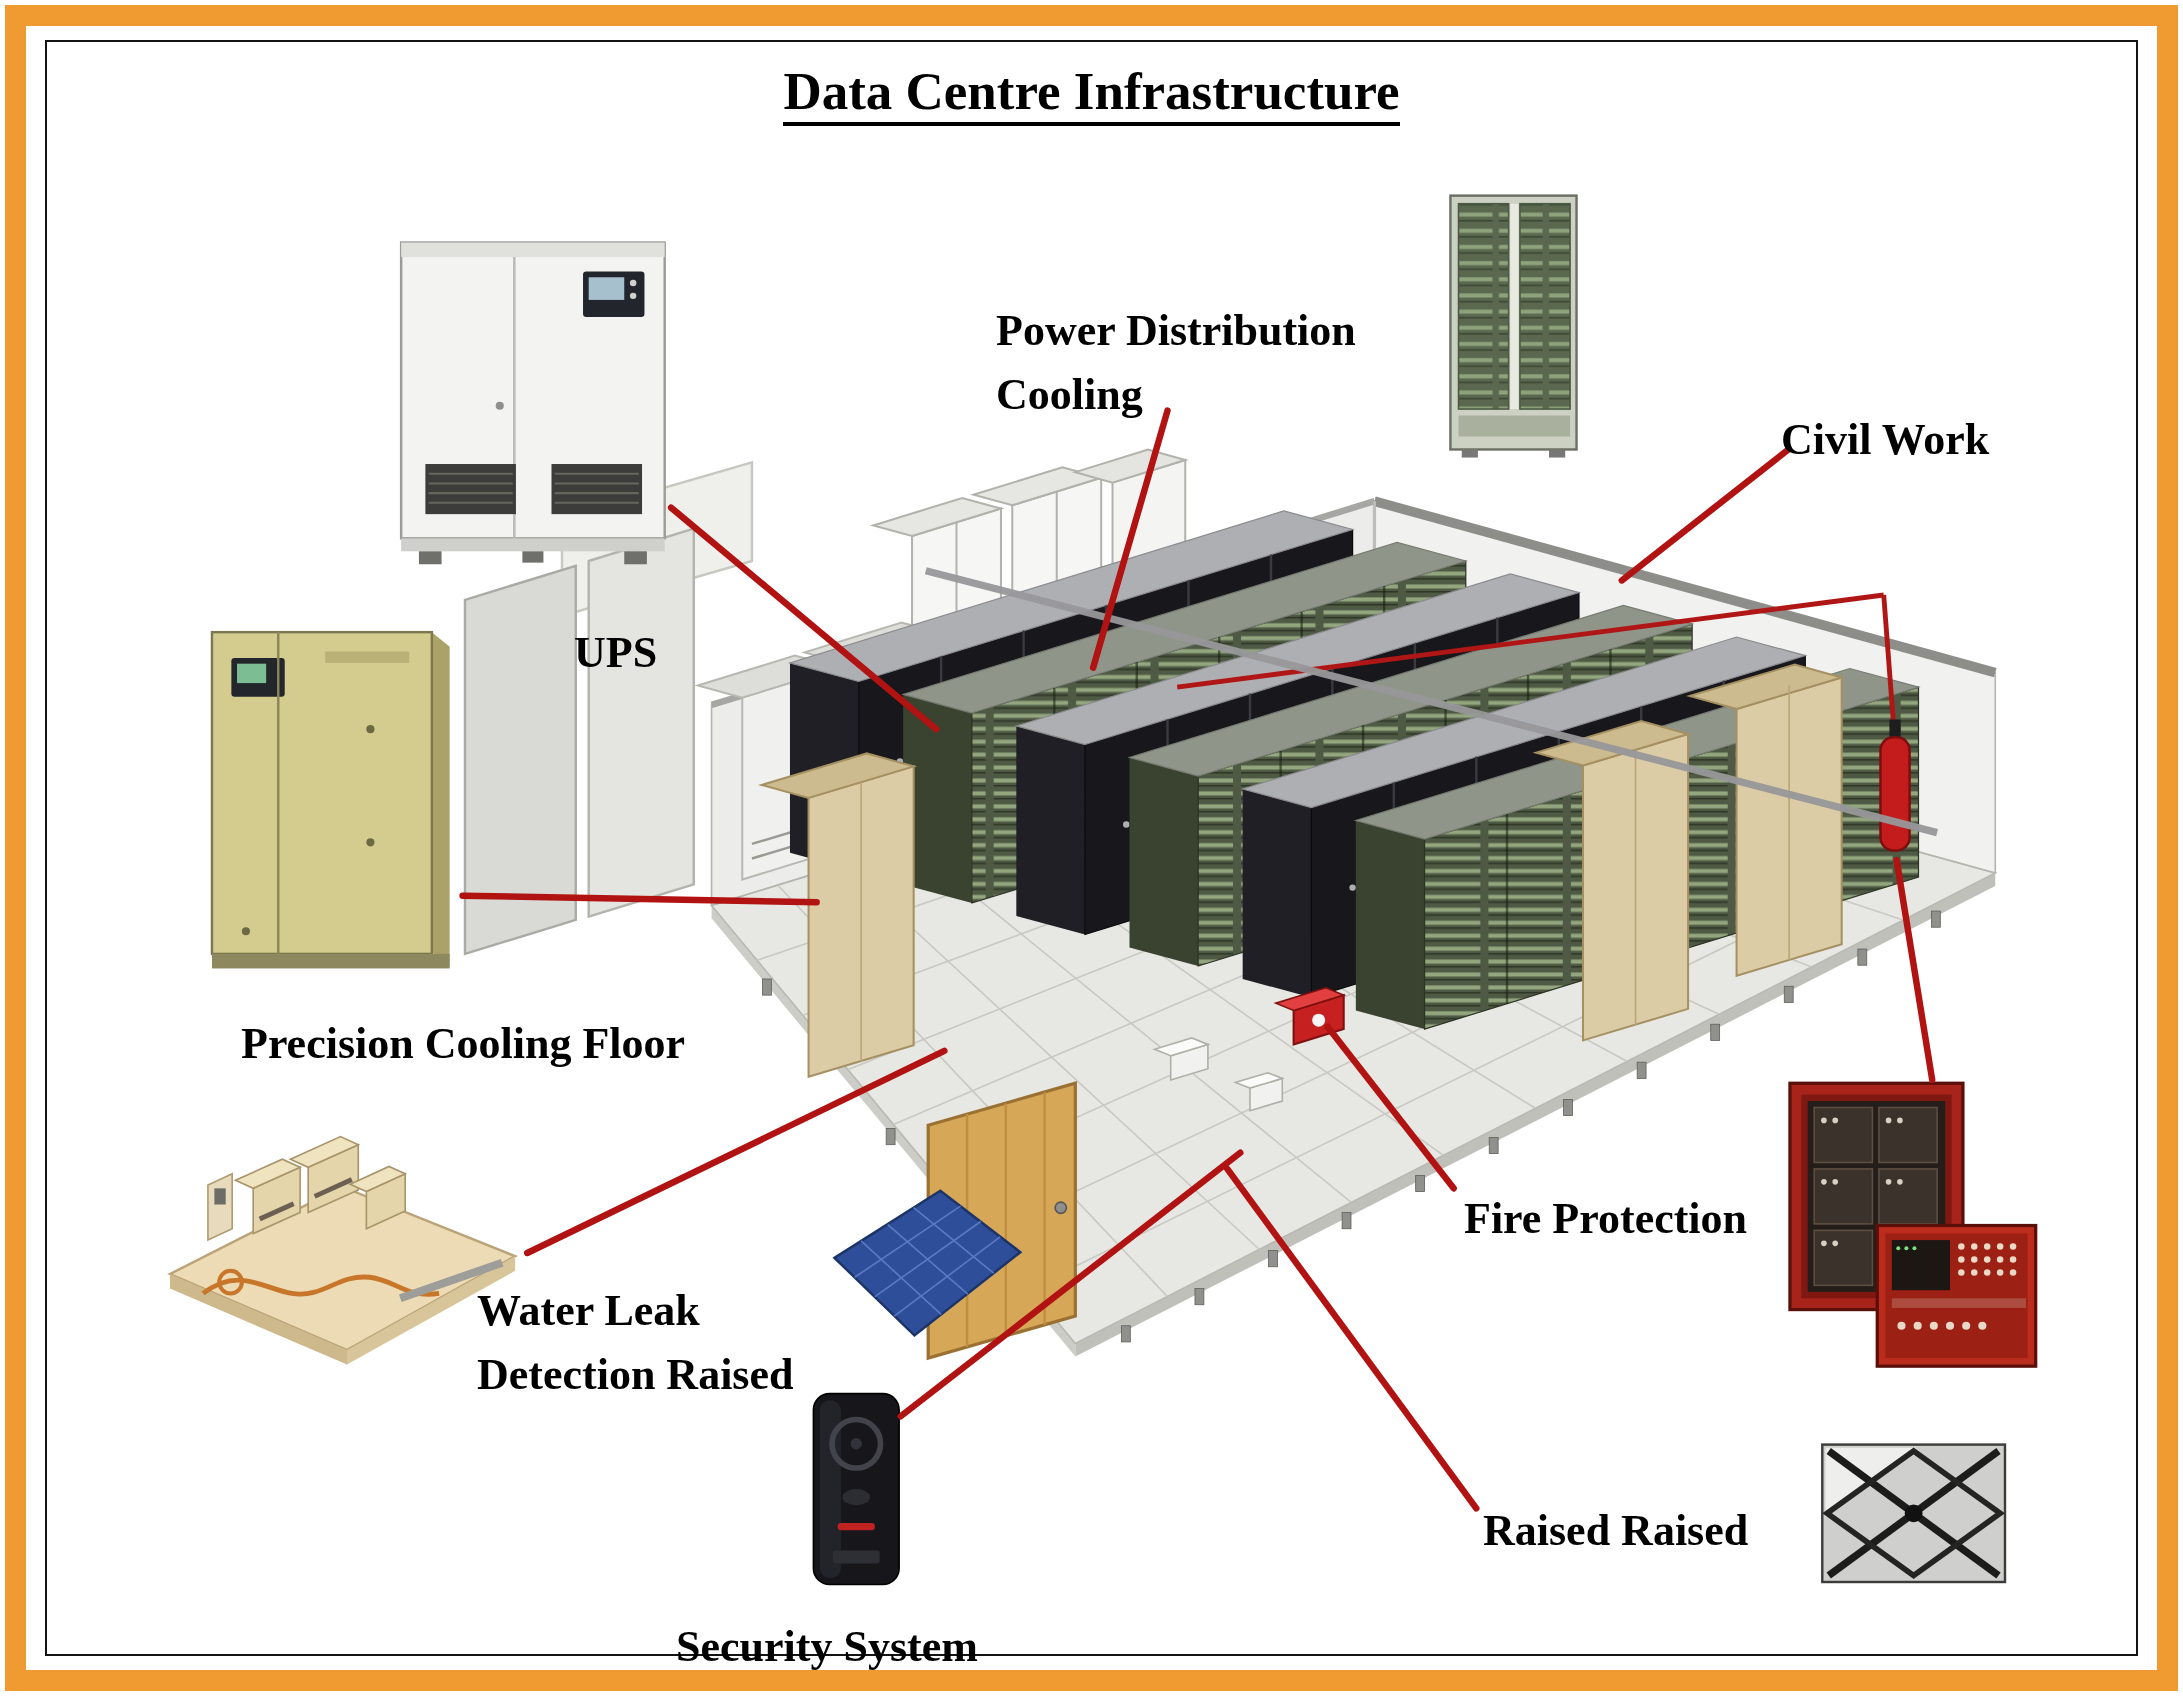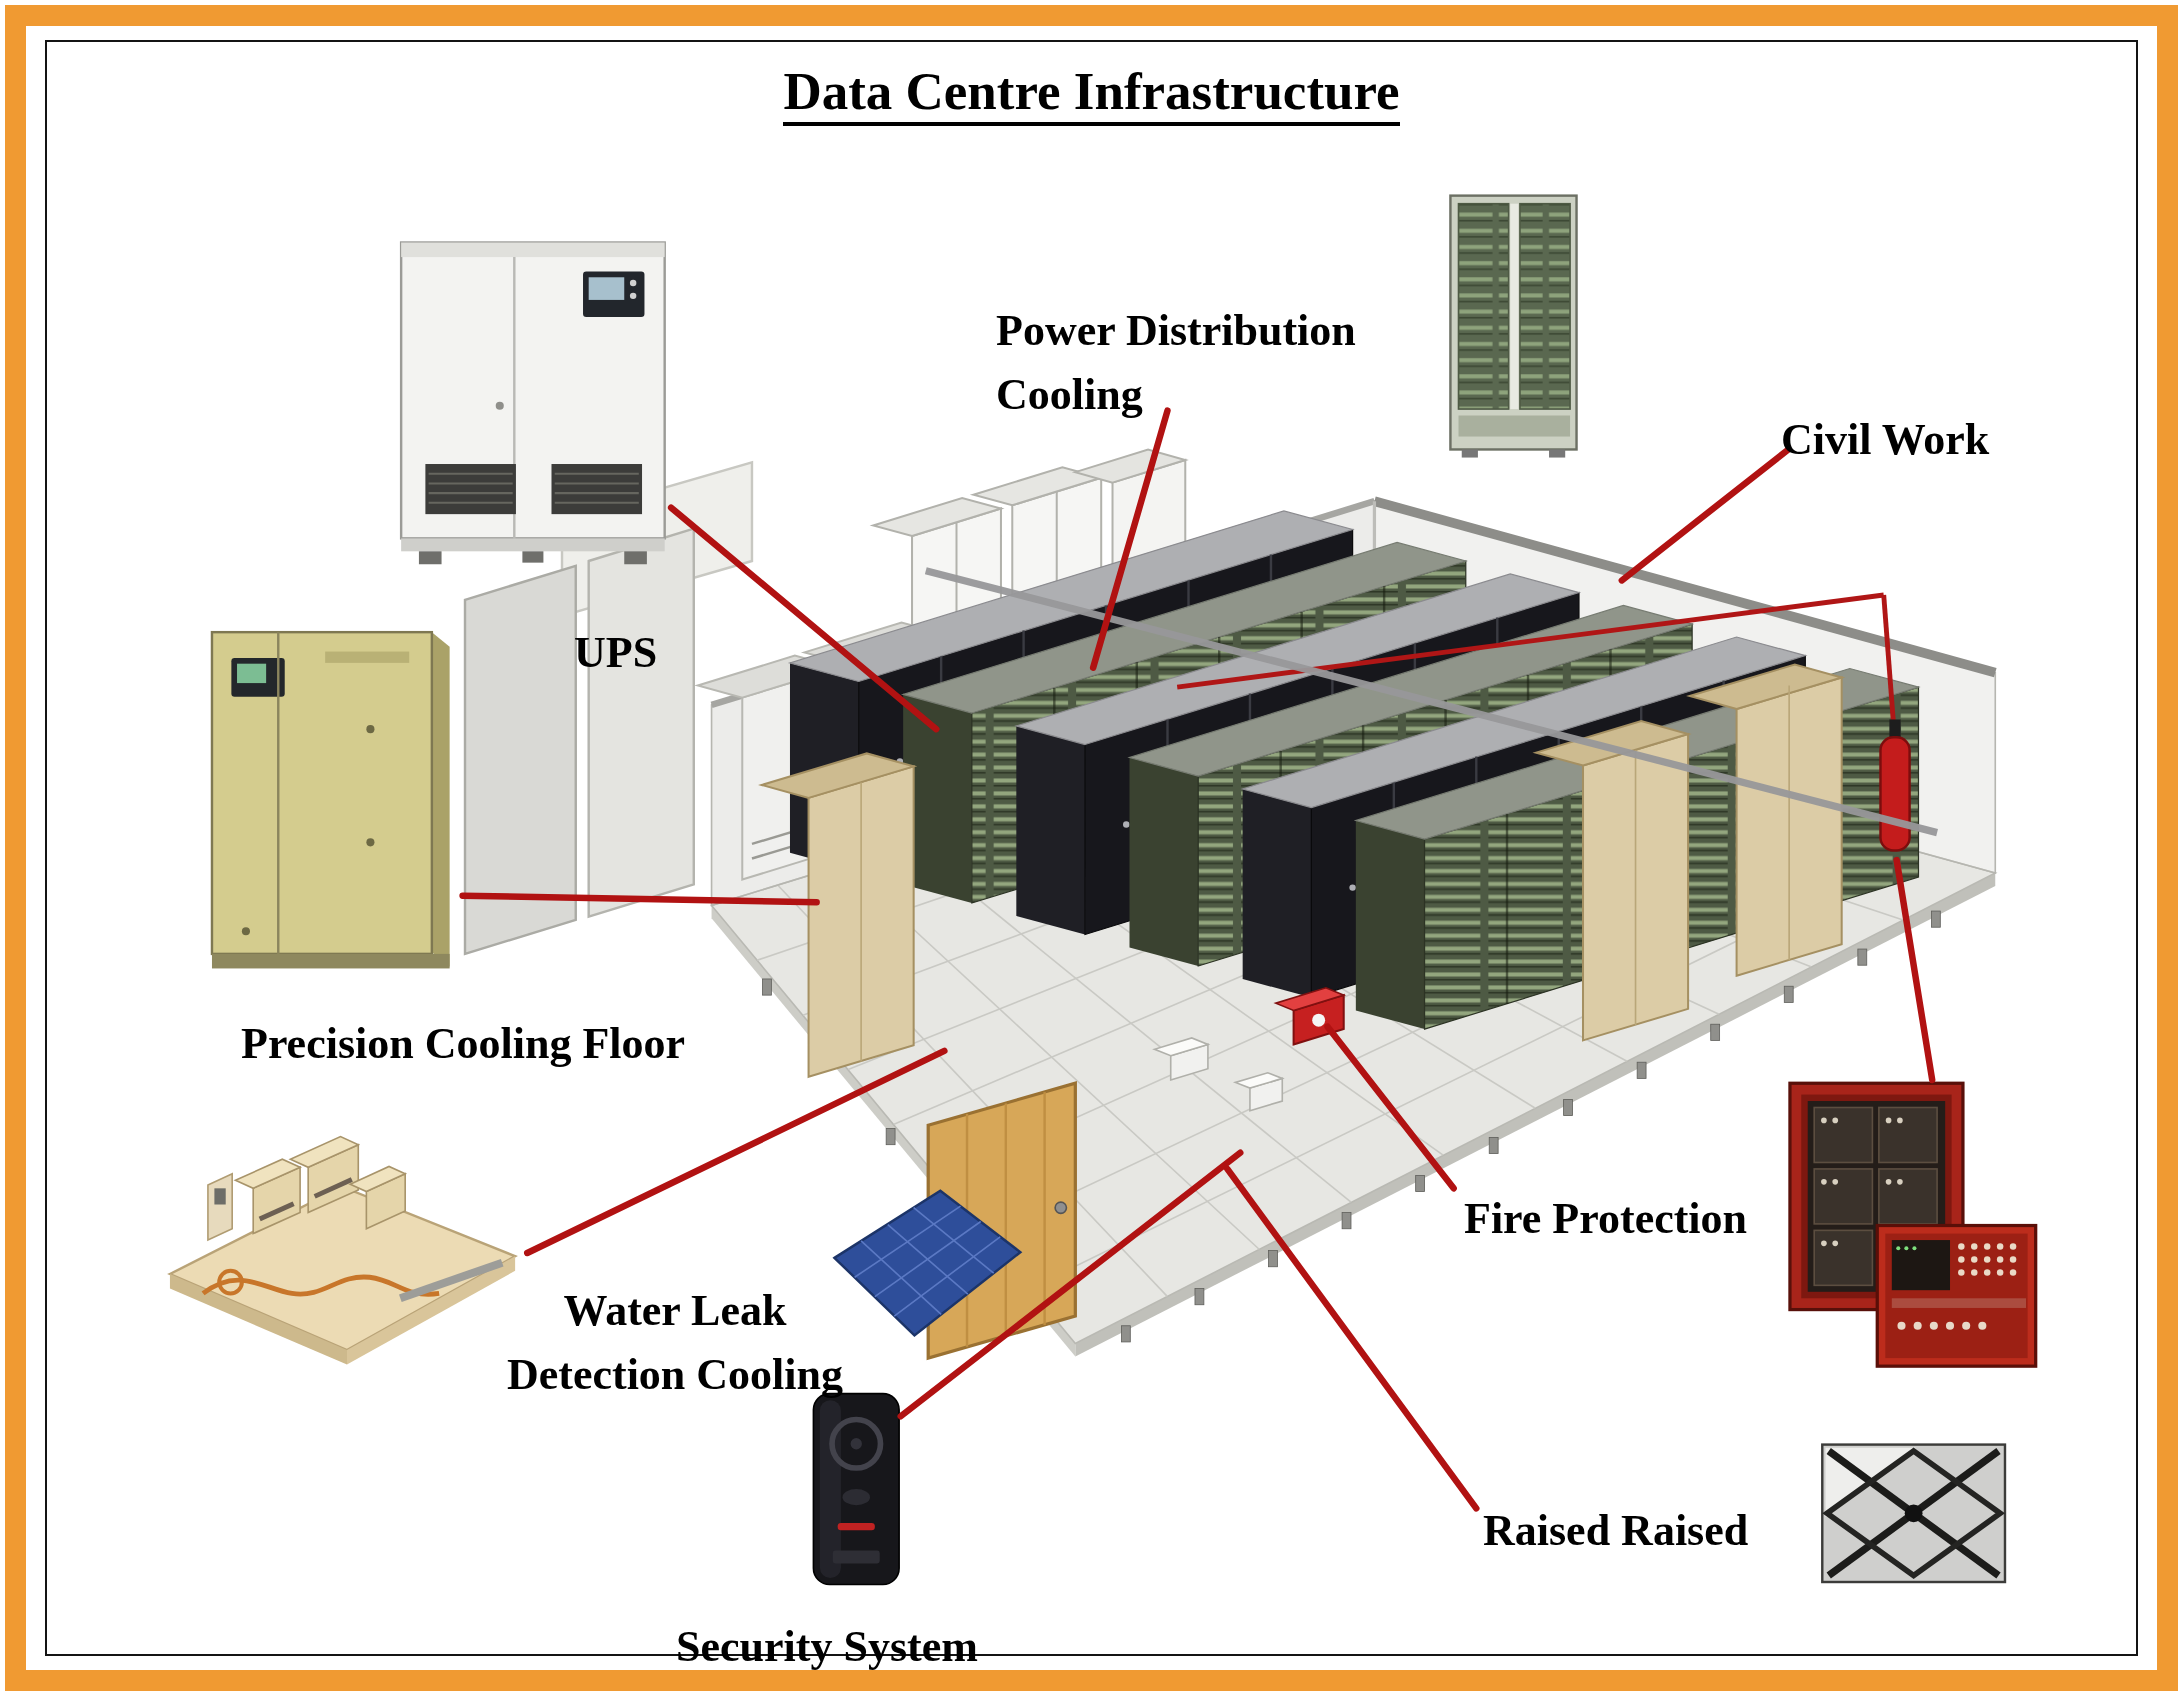--- a/index.html
+++ b/index.html
@@ -6,21 +6,21 @@
   body{
     width:2183px;height:1696px;position:relative;background:#ffffff;
     font-family:"Liberation Serif","DejaVu Serif",serif;color:#000;
     overflow:hidden;
   }
   .frame{position:absolute;inset:4.9px;border:21px solid #F09A32;pointer-events:none;}
   .innerborder{position:absolute;left:45px;top:40px;right:45px;bottom:40px;border:2.4px solid #141414;pointer-events:none;}
   .title{position:absolute;top:61px;left:0;width:100%;text-align:center;font-size:53px;font-weight:bold;}
   .title span{border-bottom:4.9px solid #000;padding-bottom:2px;}
   .label{position:absolute;font-weight:bold;font-size:44px;line-height:1.45;white-space:nowrap;margin-top:16px;}
-  .label.center{text-align:center;}
+  .label.center{text-align:left;}
   .layer{position:absolute;left:0;top:0;}
 </style>
 </head>
 <body>
 
 <div class="frame"></div>
 <div class="innerborder"></div>
 
 <svg class="layer" width="2183" height="1696" viewBox="0 0 2700 2098">
   <defs>
@@ -438,21 +438,21 @@
   <div>Power Distribution</div>
   <div>Cooling</div>
 </div>
 
 <div class="label" style="left:1781px;top:392px;">Civil Work</div>
 
 <div class="label" style="left:241px;top:996px;">Precision Cooling Floor</div>
 
 <div class="label center" style="left:477px;top:1263px;width:396px;">
   <div>Water Leak</div>
-  <div>Detection Cooling</div>
+  <div>Detection Raised</div>
 </div>
 
 <div class="label" style="left:676px;top:1599px;text-align:right;">Security System</div>
 
 <div class="label" style="left:1464px;top:1171px;">Fire Protection</div>
 
 <div class="label" style="left:1483px;top:1483px;">Raised Raised</div>
 
 
 </body></html>

